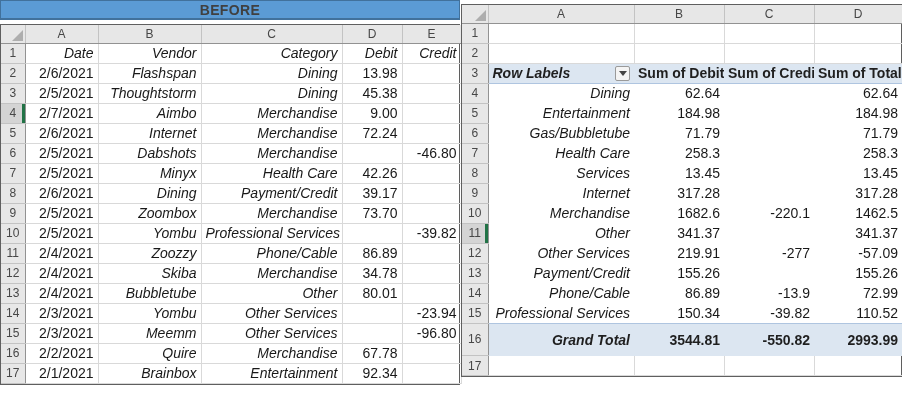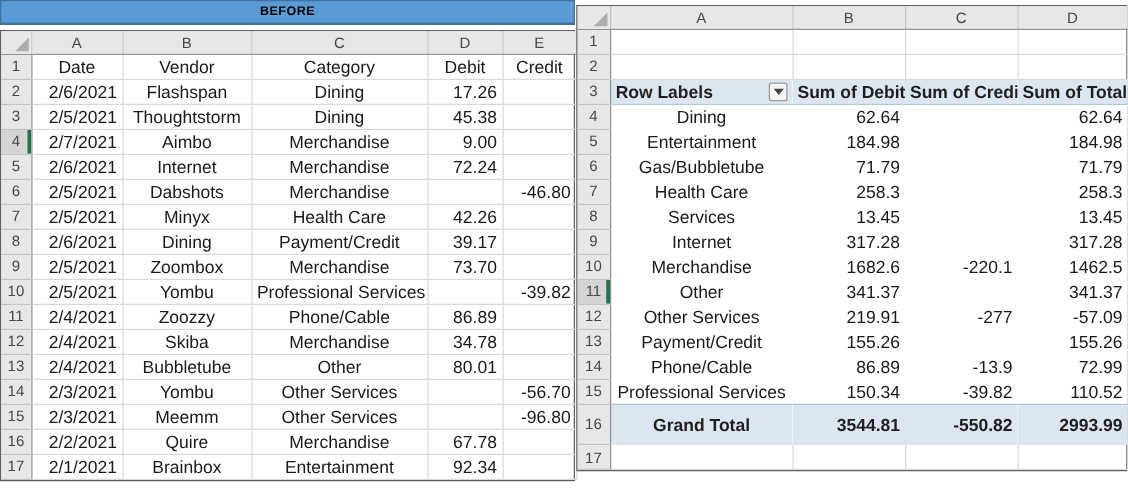--- a/index.html
+++ b/index.html
@@ -2,21 +2,21 @@
 <html style="--banner: #5B9BD5; --banner-border: #41719C; --pivotbg: #DCE6F1; --green: #217346;"><head>
 <meta charset="utf-8">
 <style>
   html,body{margin:0;padding:0;background:#fff;font-family:"Liberation Sans",sans-serif;}
   .wrap{display:flex;width:902px;height:401px;background:#fff;}
   .panel{display:flex;flex-direction:column;box-sizing:border-box;}
   .panel.before{width:460px;margin-right:1px;}
   .panel.after{width:441px;}
   .banner{height:20px;box-sizing:border-box;background:var(--banner,#5B9BD5);
     border:1px solid var(--banner-border,#41719C);border-bottom-width:2px;
-    color:#000000;font-weight:bold;font-size:10px;letter-spacing:.4px;
+    color:#404040;font-weight:bold;font-size:14px;letter-spacing:.4px;
     display:flex;align-items:center;justify-content:center;}
   .spacer{height:4px;background:#fff;}
   .sheet{border:1px solid #5f5f5f;background:#fff;flex:0 0 auto;}
   table{border-collapse:collapse;table-layout:fixed;width:100%;}
   td{height:20px;box-sizing:border-box;overflow:hidden;white-space:nowrap;padding:0;vertical-align:middle;}
   td.ch{height:18px;background:#E7E7E7;border-right:1px solid #C3C3C3;border-bottom:1px solid #929292;
     color:#474747;font-size:12px;text-align:center;}
   td.rh{background:#E7E7E7;border-right:1px solid #929292;border-bottom:1px solid #C3C3C3;
     color:#474747;font-size:12px;text-align:center;}
   td.rh.active{background:#D4D4D4;box-shadow:inset -3px 0 0 var(--green,#217346);}
@@ -24,21 +24,21 @@
   .tri-corner{position:absolute;right:2px;bottom:2px;width:0;height:0;
     border-bottom:11px solid #AEAEAE;border-left:11px solid transparent;}
   td.c{border-right:1px solid #D9D9D9;border-bottom:1px solid #D9D9D9;
     font-size:14px;color:#191919;padding:0 4px;}
   td.pvh{background:var(--pivotbg,#DCE6F1);font-weight:bold;color:#1F1F1F;font-size:14px;
     border-top:1px solid #AFC5E0;border-bottom:1px solid #AFC5E0;border-right:none;padding:0 4px;}
   td.pv{background:#fff;border:none;font-size:14px;color:#191919;padding:0 4px;}
   td.pvt{background:var(--pivotbg,#DCE6F1);font-weight:bold;color:#1F1F1F;font-size:14px;
     border-top:1px solid #AFC5E0;border-right:none;padding:8px 4px;}
   .num{text-align:right;}
-  .txt{text-align:center;}
+  .txt{text-align:right;font-style:italic;}
   .rl-flex{display:flex;align-items:center;justify-content:space-between;gap:29px;}
   .fbtn{width:15px;height:15px;box-sizing:border-box;background:#F4F4F4;border:1px solid #9A9A9A;
     border-radius:2px;display:inline-flex;align-items:center;justify-content:center;flex:0 0 auto;cursor:pointer;}
   .ftri{width:0;height:0;border-left:4px solid transparent;border-right:4px solid transparent;
     border-top:5px solid #444;}
 </style>
 </head>
 <body>
 
 <div class="wrap">
@@ -73,21 +73,21 @@
               <td class="c txt">Vendor</td>
               <td class="c txt">Category</td>
               <td class="c txt">Debit</td>
               <td class="c txt">Credit</td>
             </tr>
             <tr>
               <td class="rh">2</td>
               <td class="c num">2/6/2021</td>
               <td class="c txt">Flashspan</td>
               <td class="c txt">Dining</td>
-              <td class="c num">17.26</td>
+              <td class="c num">13.98</td>
               <td class="c num"></td>
             </tr>
             <tr>
               <td class="rh">3</td>
               <td class="c num">2/5/2021</td>
               <td class="c txt">Thoughtstorm</td>
               <td class="c txt">Dining</td>
               <td class="c num">45.38</td>
               <td class="c num"></td>
             </tr>
@@ -170,21 +170,21 @@
               <td class="c txt">Other</td>
               <td class="c num">80.01</td>
               <td class="c num"></td>
             </tr>
             <tr>
               <td class="rh">14</td>
               <td class="c num">2/3/2021</td>
               <td class="c txt">Yombu</td>
               <td class="c txt">Other Services</td>
               <td class="c num"></td>
-              <td class="c num">-56.70</td>
+              <td class="c num">-23.94</td>
             </tr>
             <tr>
               <td class="rh">15</td>
               <td class="c num">2/3/2021</td>
               <td class="c txt">Meemm</td>
               <td class="c txt">Other Services</td>
               <td class="c num"></td>
               <td class="c num">-96.80</td>
             </tr>
             <tr>

